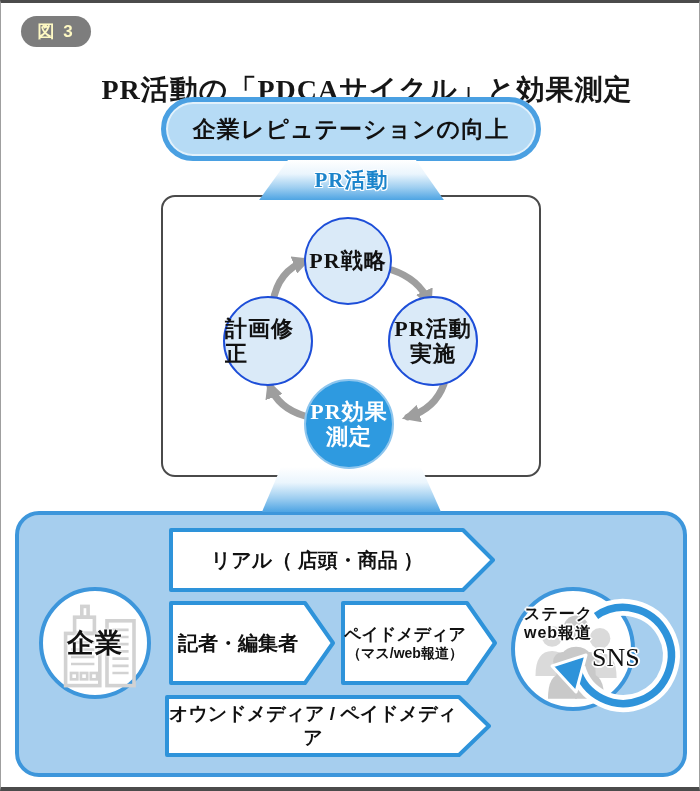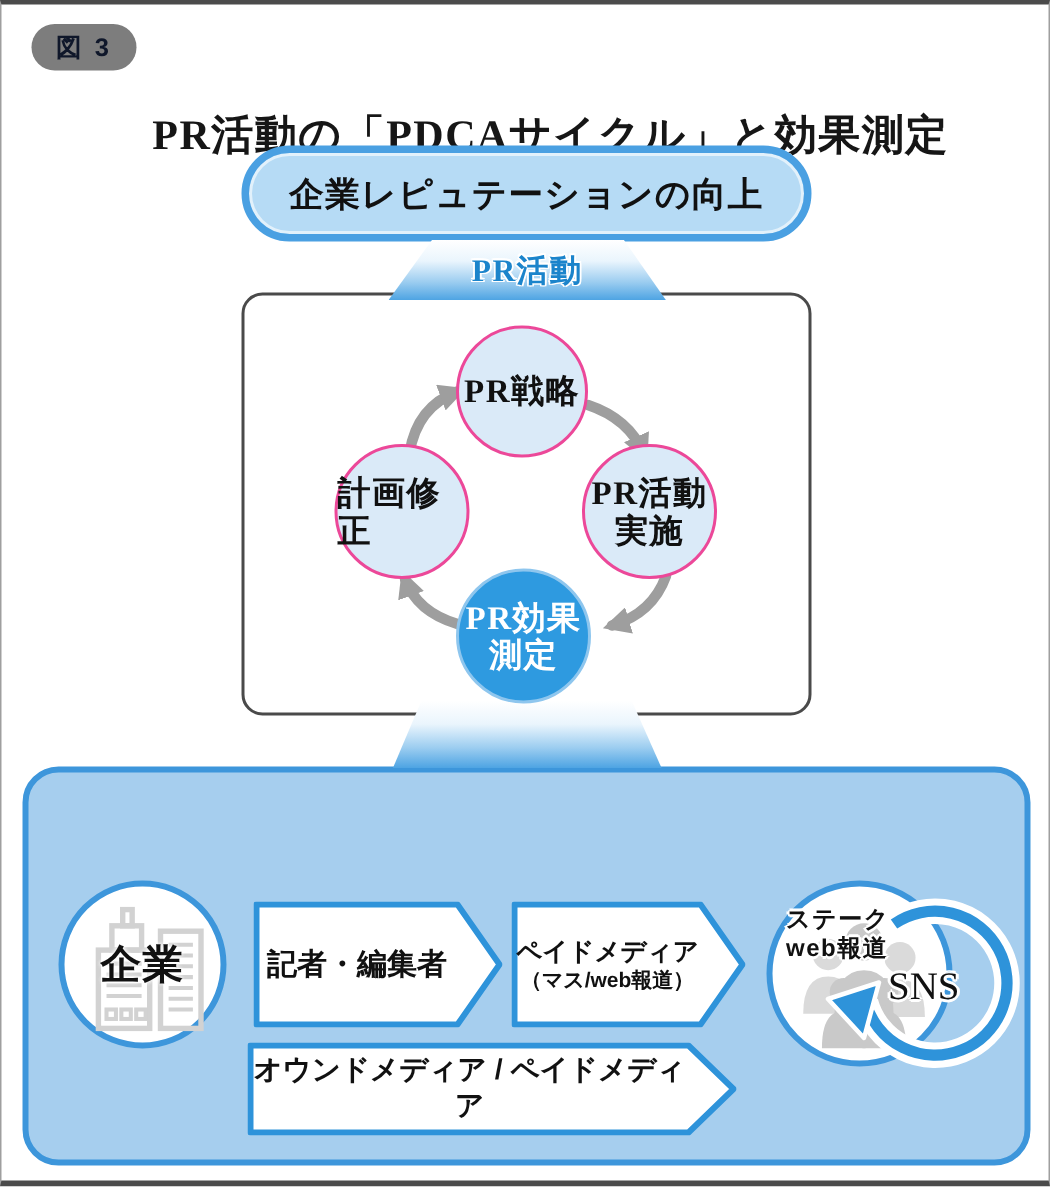--- a/index.html
+++ b/index.html
@@ -7,21 +7,21 @@
     position:relative;width:700px;height:791px;background:#ffffff;
     box-sizing:border-box;overflow:hidden;
     border-top:3px solid #4b4b4b;border-bottom:4px solid #4b4b4b;
     border-left:1px solid #9f9f9f;border-right:1px solid #9f9f9f;
     font-family:"Liberation Sans","DejaVu Sans",sans-serif;
   }
   .abs{position:absolute;}
   
   .fig-badge{
     left:20px;top:13px;width:70px;height:31px;background:#7d7d7d;
-    border-radius:16px;color:#0f172a;font-size:17px;font-weight:700;
+    border-radius:16px;color:#fef9c3;font-size:17px;font-weight:700;
     display:flex;align-items:center;justify-content:center;letter-spacing:2px;
   }
   .title{
     left:0;right:0;top:36px;text-align:center;padding-left:34px;
     font-family:"Liberation Serif","DejaVu Serif",serif;
     font-size:28px;font-weight:700;color:#161616;letter-spacing:1px;margin-top:32px;
   }
   
   .pill{
     left:160px;top:94px;width:380px;height:64px;box-sizing:border-box;
@@ -47,21 +47,21 @@
     clip-path:polygon(11.9% 0,87.6% 0,98.4% 100%,1.6% 100%);
   }
   
   .pdca-box{
     left:160px;top:192px;width:380px;height:282px;box-sizing:border-box;
     background:#fff;border:2px solid #4a4a4a;border-radius:14px;z-index:2;
   }
   .cycle-arrows{left:160px;top:192px;width:380px;height:282px;z-index:3;}
   .cycle-circle{
     box-sizing:border-box;border-radius:50%;z-index:4;
-    background:#daeaf8;border:2px solid #ec4899;
+    background:#daeaf8;border:2px solid #1d4ed8;
     display:flex;flex-direction:column;align-items:center;justify-content:center;
     font-family:"Liberation Serif","DejaVu Serif",serif;
     font-size:22px;font-weight:700;color:#111;line-height:1.15;letter-spacing:1px;
   }
   .cc-top{left:303px;top:214px;width:88px;height:88px;}
   .cc-left{left:222px;top:293px;width:90px;height:90px;}
   .cc-right{left:387px;top:293px;width:90px;height:90px;}
   .cc-bottom{
     left:303px;top:376px;width:90px;height:90px;z-index:6;
     background:#2e9ae0;border:2px solid #8ec6ee;color:#fff;
@@ -179,20 +179,26 @@
       <path d="M20 46 h26 M20 54 h26 M20 62 h26 M20 70 h26" stroke-width="3"></path>
       <rect x="20" y="80" width="7" height="7" stroke-width="3"></rect>
       <rect x="31" y="80" width="7" height="7" stroke-width="3"></rect>
       <rect x="42" y="80" width="7" height="7" stroke-width="3"></rect>
       <rect x="60" y="22" width="30" height="72"></rect>
       <path d="M66 32 h18 M66 40 h18 M66 48 h18 M66 56 h18 M66 64 h18 M66 72 h18 M66 80 h18" stroke-width="3"></path>
     </svg>
     <div class="company-label">企業</div>
   </div>
 
+  <div class="abs chan chan1">
+    <svg width="326" height="64" xmlns="http://www.w3.org/2000/svg">
+      <polygon points="2,2 294,2 324,32 294,62 2,62" fill="#ffffff" stroke="#2e93da" stroke-width="4" stroke-linejoin="round"></polygon>
+    </svg>
+    <div class="txt">リアル（ 店頭・商品 ）</div>
+  </div>
 
   <div class="abs chan chan2">
     <svg width="166" height="84" xmlns="http://www.w3.org/2000/svg">
       <polygon points="2,2 136,2 164,42 136,82 2,82" fill="#ffffff" stroke="#2e93da" stroke-width="4" stroke-linejoin="round"></polygon>
     </svg>
     <div class="txt">記者・編集者</div>
   </div>
 
   <div class="abs chan chan3">
     <svg width="156" height="84" xmlns="http://www.w3.org/2000/svg">

